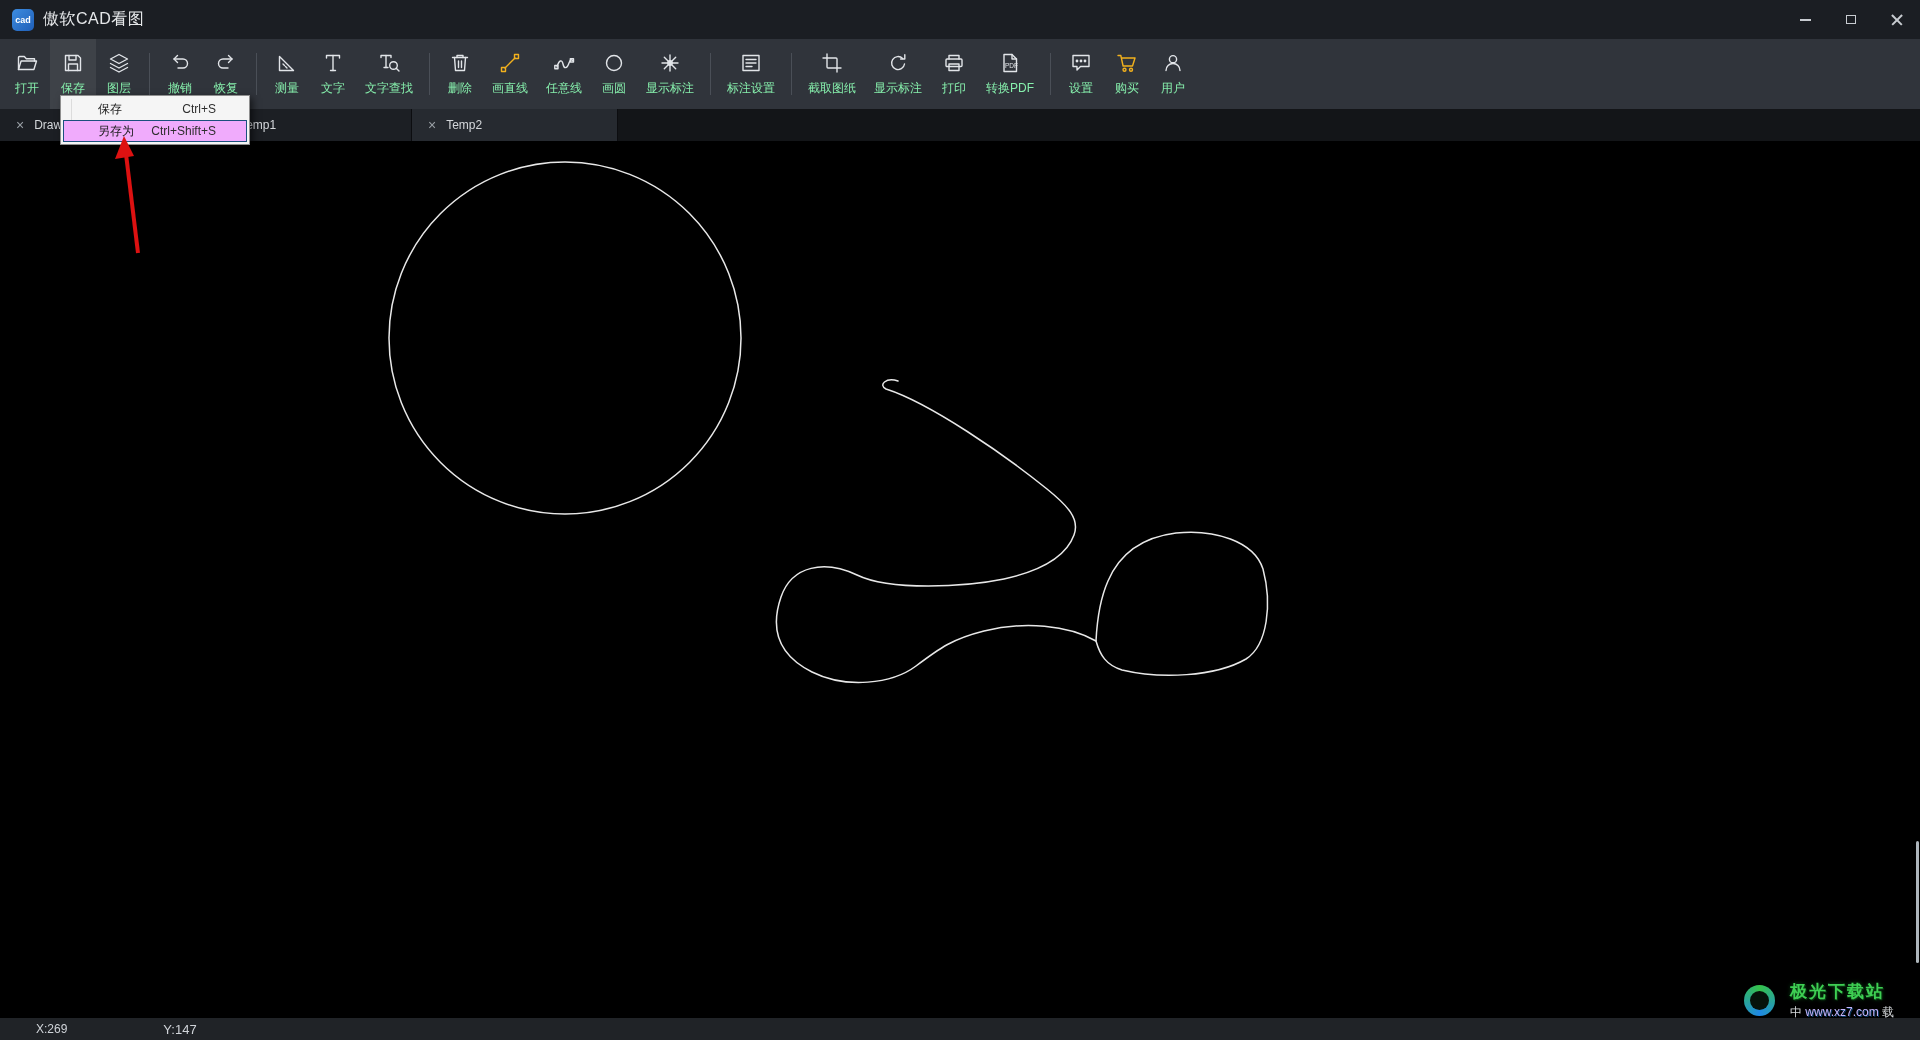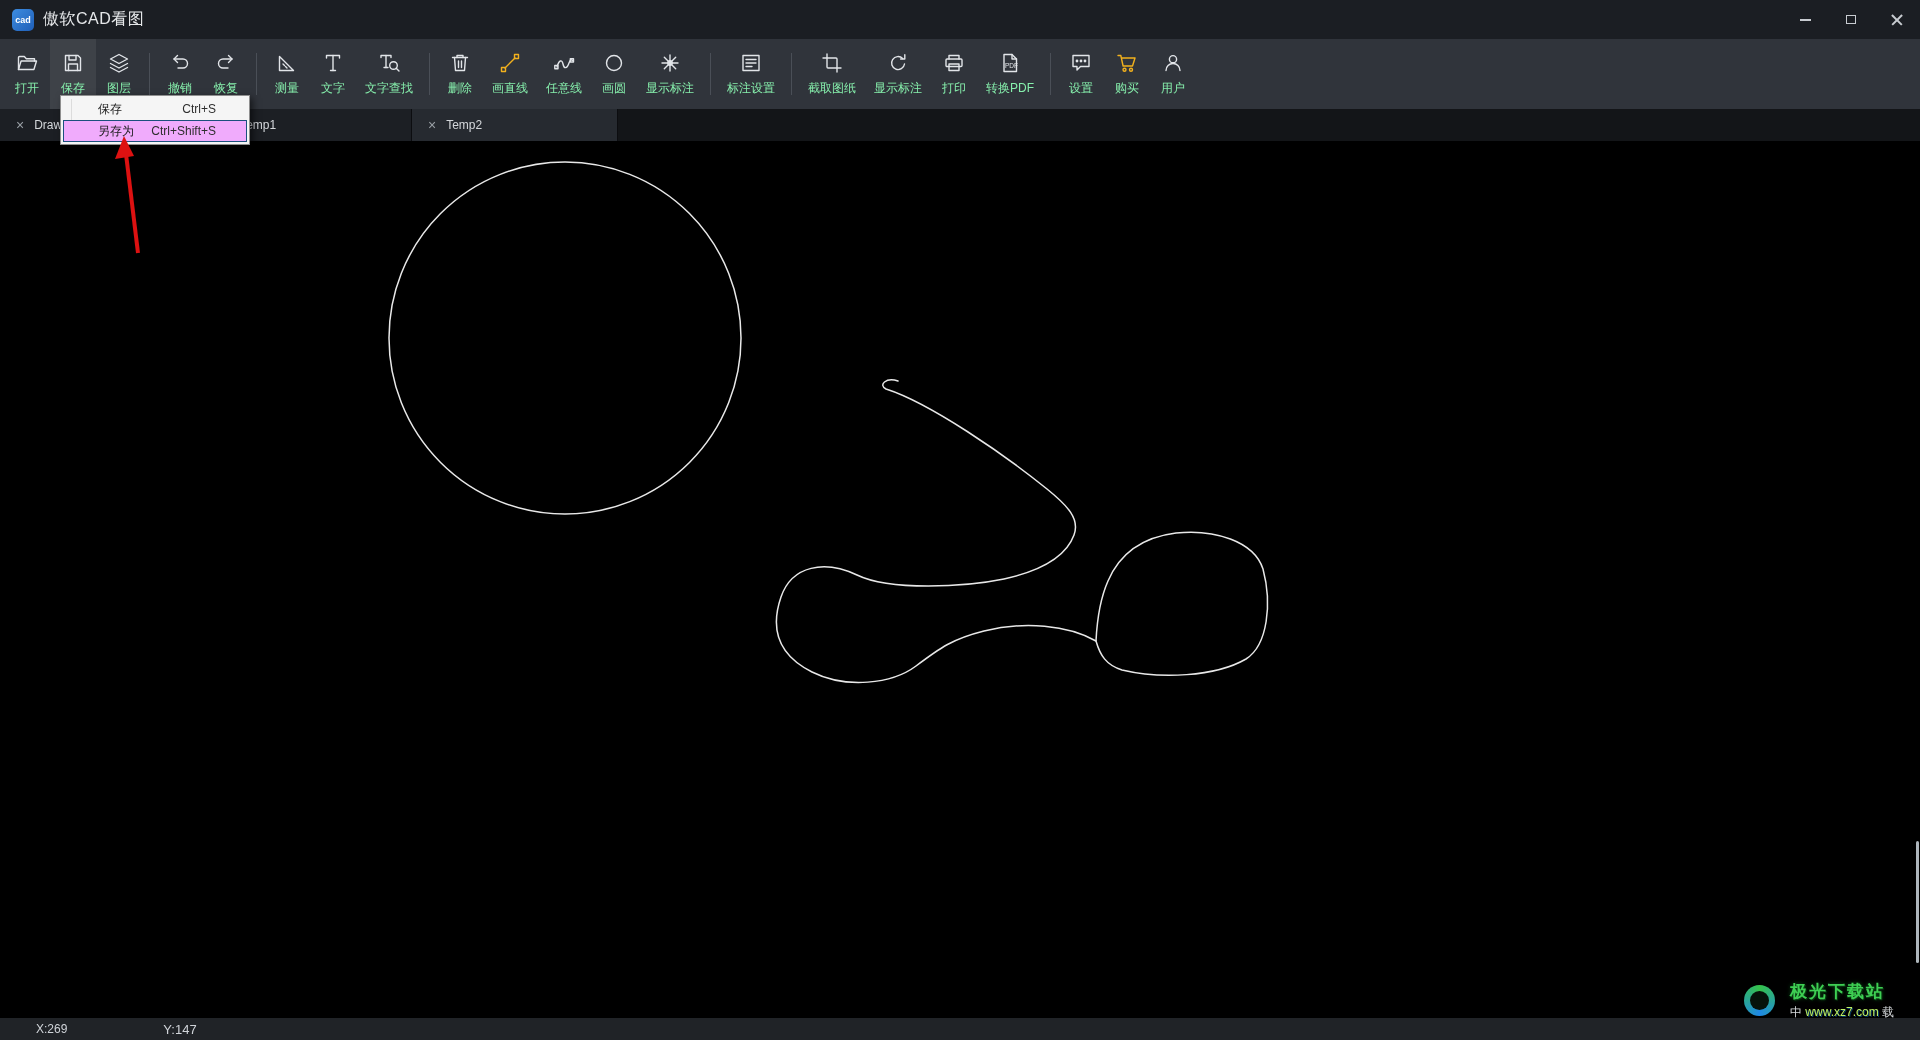--- a/index.html
+++ b/index.html
@@ -53,21 +53,21 @@
 
   .site-mark { position:absolute; right:26px; bottom:19px; z-index:20; display:grid;
     grid-template-columns:34px auto; grid-template-rows:auto auto; column-gap:12px; align-items:center; }
   .site-logo { grid-row:1 / span 2; width:31px; height:31px; border-radius:50%;
     background:conic-gradient(#35c24a,#1e88e5,#35c24a); display:flex; align-items:center; justify-content:center; }
   .site-logo-inner { width:19px; height:19px; border-radius:50%; background:#06130a; }
   .site-name { color:#3ecf53; font-weight:bold; font-size:17px; letter-spacing:2px;
     text-shadow:1px 1px 0 #0a3d12, 0 0 4px #0c5c1c; }
   .site-url-line { font-size:12px; margin-top:1px; }
   .site-url-line .aff { color:#d7dadd; }
-  .site-url-line .url { color:#bef264; text-shadow:1px 1px 0 #063a66; }
+  .site-url-line .url { color:#c4b5fd; text-shadow:1px 1px 0 #063a66; }
 
   
   .statusbar { height:22px; background:#202327; display:flex; align-items:center; flex:0 0 auto; }
   .status-x { color:#cfd3d8; font-size:12px; margin-left:36px; }
   .status-y { color:#cfd3d8; font-size:13px; margin-left:96px; }
 
   
   .ctx-menu { position:absolute; left:60px; top:95px; width:190px; z-index:50;
     background:#f5f5f5; border:1px solid #8f8f8f; box-shadow:3px 3px 7px rgba(0,0,0,.55); padding:2px; }
   .ctx-menu::before { content:""; position:absolute; left:10px; top:3px; bottom:3px; width:1px; background:#dcdcdc; }

